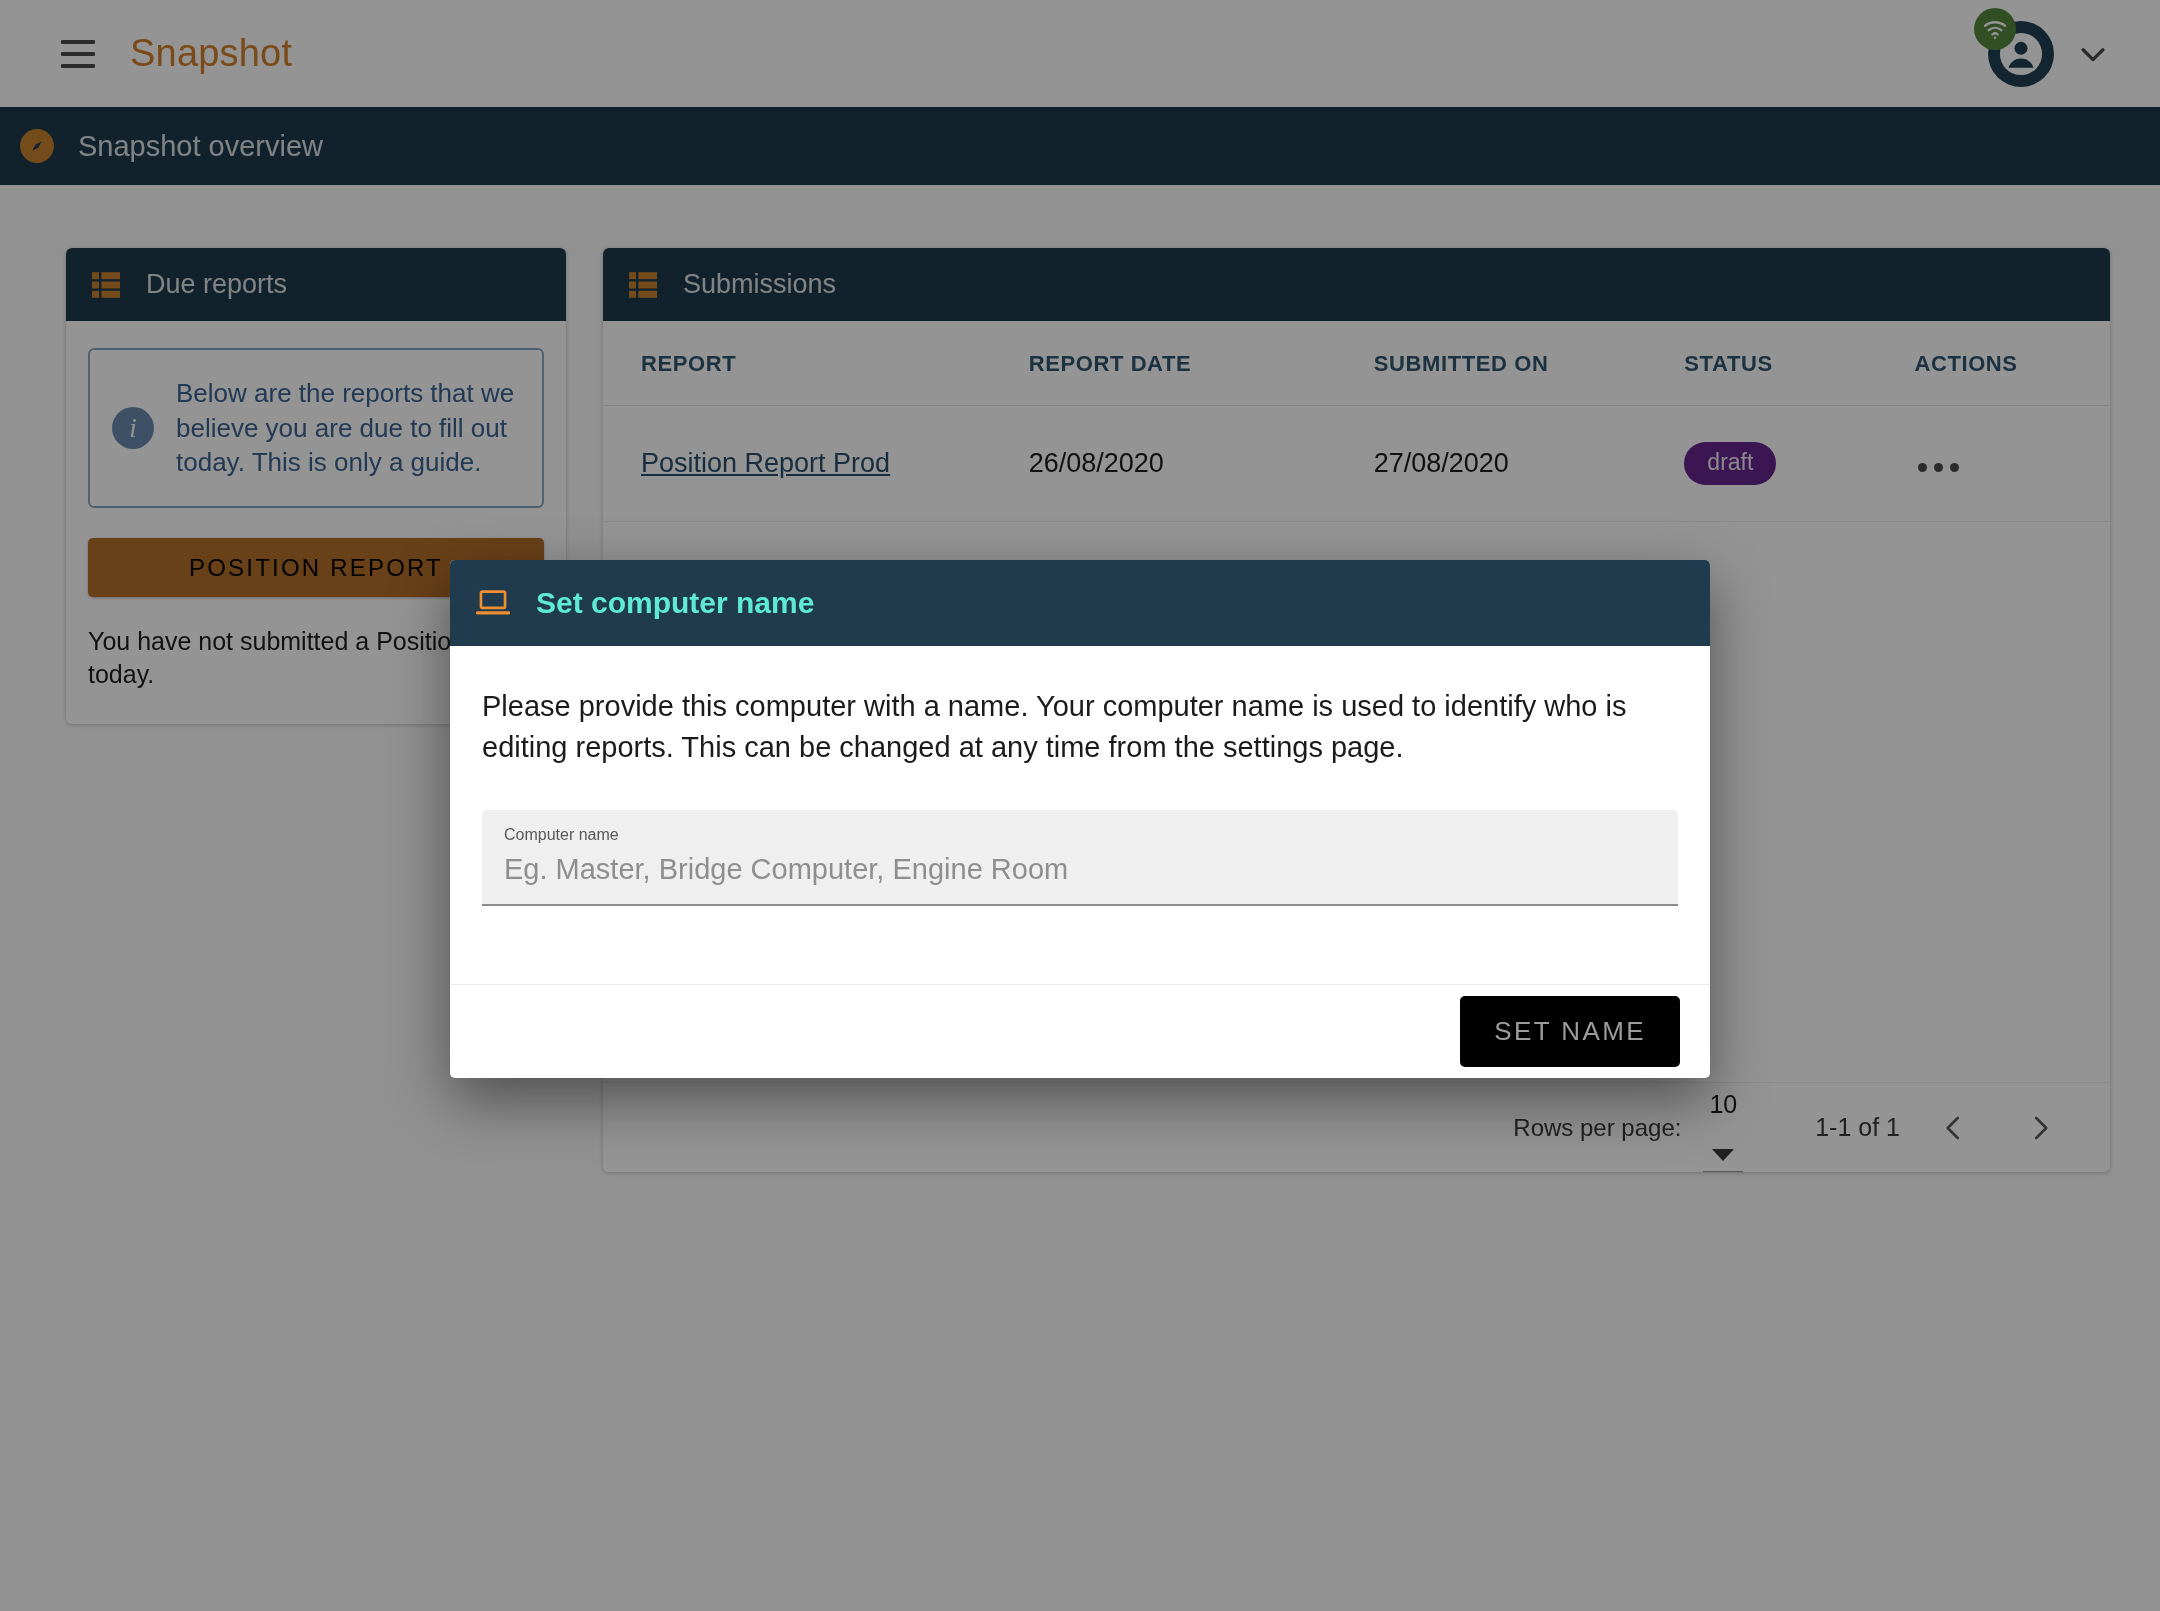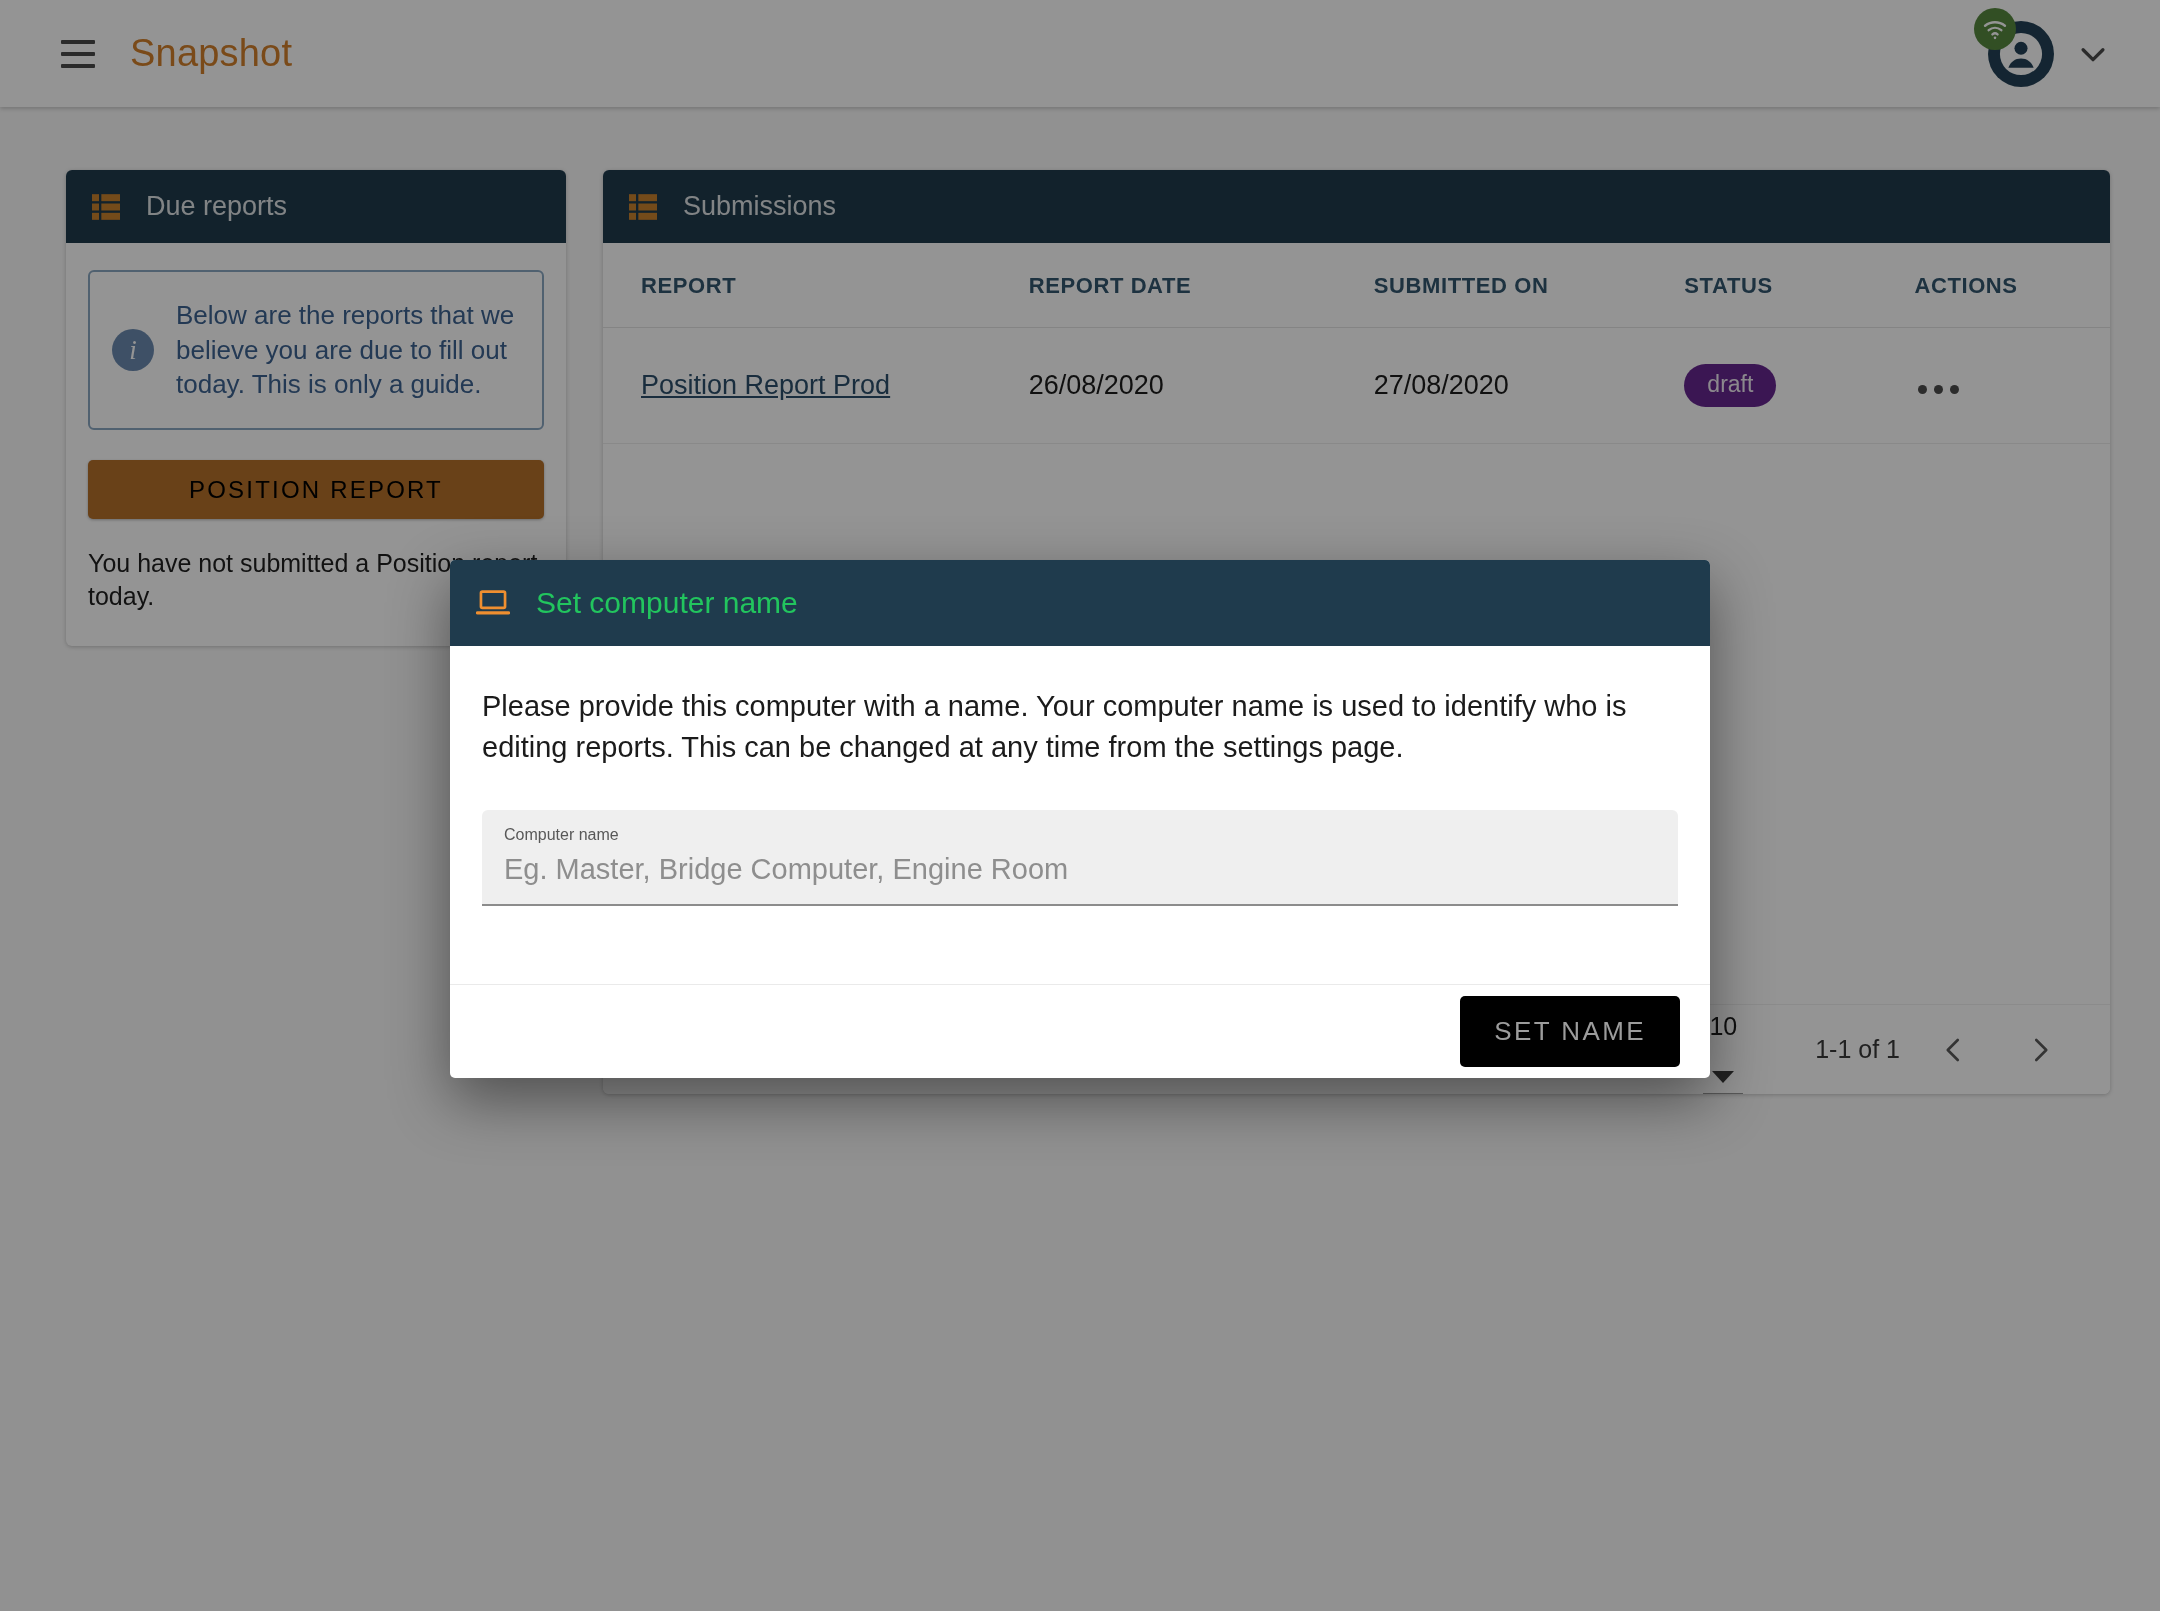--- a/index.html
+++ b/index.html
@@ -300,23 +300,23 @@
   .modal-header {
     background: #1f3b4d;
     height: 86px;
     display: flex;
     align-items: center;
     padding-left: 26px;
   }
   .laptop-icon { width: 34px; height: 30px; flex: 0 0 auto; }
   .modal-title {
     margin-left: 26px;
-    color: #22c55e;
+    color: #5eead4;
     font-size: 30px;
-    font-weight: 400;
+    font-weight: 700;
   }
   .modal-body { padding: 40px 32px 20px 32px; }
   .modal-text {
     font-size: 29px;
     line-height: 1.42;
     color: #1b1b1b;
   }
   .field {
     margin-top: 42px;
     background: #efefef;
@@ -395,20 +395,29 @@
         </div>
       </div>
       <div class="chev-down">
         <svg viewBox="0 0 24 24" fill="none" stroke="#4a4a4a" stroke-width="2.3" stroke-linecap="round" stroke-linejoin="round">
           <polyline points="5,9 12,16 19,9"></polyline>
         </svg>
       </div>
     </div>
   </div>
 
+  <div class="subbar">
+    <div class="compass-icon">
+      <svg viewBox="0 0 24 24">
+        <circle cx="12" cy="12" r="11" fill="#c8812d"></circle>
+        <path d="M16.5 7.5 L10.6 10.6 L7.5 16.5 L13.4 13.4 Z" fill="#1f3b4d"></path>
+      </svg>
+    </div>
+    <div class="subbar-title">Snapshot overview</div>
+  </div>
 
   <div class="content">
 
     <div class="col-left">
       <div class="card">
         <div class="card-header">
           <svg class="list-icon" viewBox="0 0 24 22">
             <rect x="0" y="0" width="6" height="6" fill="#c8812d"></rect>
             <rect x="8" y="0" width="16" height="6" fill="#c8812d"></rect>
             <rect x="0" y="8" width="6" height="6" fill="#c8812d"></rect>

